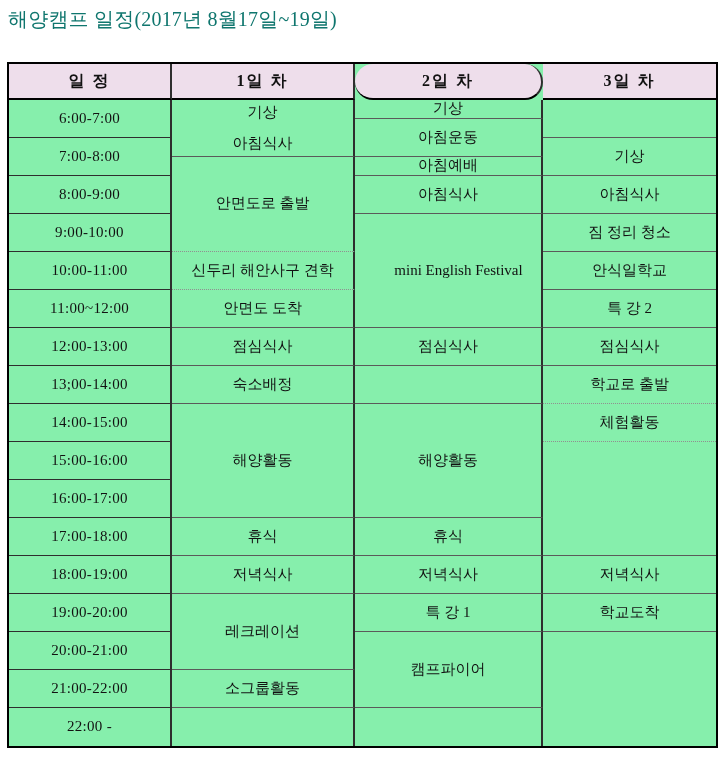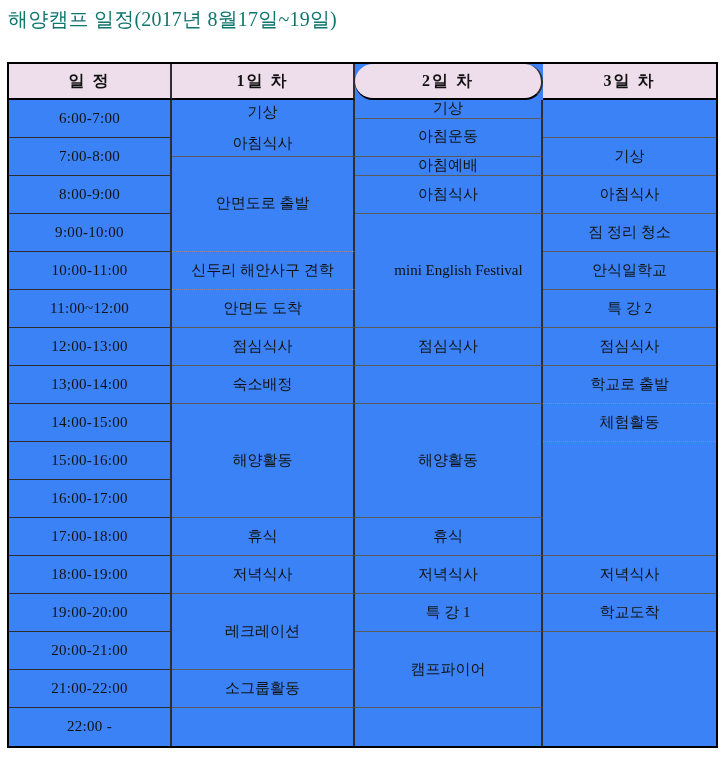--- a/index.html
+++ b/index.html
@@ -20,21 +20,21 @@
     font-size:20px;letter-spacing:0.2px;color:#0f766e;
     white-space:nowrap;
   }
   .schedule-table{
     position:absolute;left:7px;top:62px;
     width:711px;height:686px;
     display:grid;
     grid-template-columns:163px 183px 188px 173px;
     grid-template-rows:36px repeat(34,19px);
     border:2px solid #000;
-    background:#3b82f6;
+    background:#86efac;
   }
   .cell{
     display:flex;align-items:center;justify-content:center;
     text-align:center;font-size:15px;line-height:1.3;
     white-space:pre-line;overflow:visible;
     border-right:2px solid var(--line);
     border-bottom:1px solid var(--soft-line);
     padding:0 2px;
   }
   .cell.last-col{border-right:none;}
@@ -86,21 +86,21 @@
     <div class="cell day-cell" style="grid-area: 12 / 2 / span 2;">안면도 도착</div>
     <div class="cell day-cell" style="grid-area: 14 / 2 / span 2;">점심식사</div>
     <div class="cell day-cell" style="grid-area: 16 / 2 / span 2;">숙소배정</div>
     <div class="cell day-cell" style="grid-area: 18 / 2 / span 6;">해양활동</div>
     <div class="cell day-cell" style="grid-area: 24 / 2 / span 2;">휴식</div>
     <div class="cell day-cell" style="grid-area: 26 / 2 / span 2;">저녁식사</div>
     <div class="cell day-cell" style="grid-area: 28 / 2 / span 4;">레크레이션</div>
     <div class="cell day-cell" style="grid-area: 32 / 2 / span 2;">소그룹활동</div>
     <div class="cell day-cell no-bottom" style="grid-area: 34 / 2 / span 2;"></div>
     <div class="cell day-cell" style="grid-area: 2 / 3 / span 1;">기상</div>
-    <div class="cell day-cell" style="grid-area: 3 / 3 / span 2; font-family: Liberation Mono, monospace;">아침운동</div>
+    <div class="cell day-cell" style="grid-area: 3 / 3 / span 2;">아침운동</div>
     <div class="cell day-cell" style="grid-area: 5 / 3 / span 1;">아침예배</div>
     <div class="cell day-cell" style="grid-area: 6 / 3 / span 2;">아침식사</div>
     <div class="cell day-cell" style="grid-area: 8 / 3 / span 6; padding-left: 23px;">mini English Festival</div>
     <div class="cell day-cell" style="grid-area: 14 / 3 / span 2;">점심식사</div>
     <div class="cell day-cell" style="grid-area: 16 / 3 / span 2;"></div>
     <div class="cell day-cell" style="grid-area: 18 / 3 / span 6;">해양활동</div>
     <div class="cell day-cell" style="grid-area: 24 / 3 / span 2;">휴식</div>
     <div class="cell day-cell" style="grid-area: 26 / 3 / span 2;">저녁식사</div>
     <div class="cell day-cell" style="grid-area: 28 / 3 / span 2;">특 강 1</div>
     <div class="cell day-cell" style="grid-area: 30 / 3 / span 4;">캠프파이어</div>

